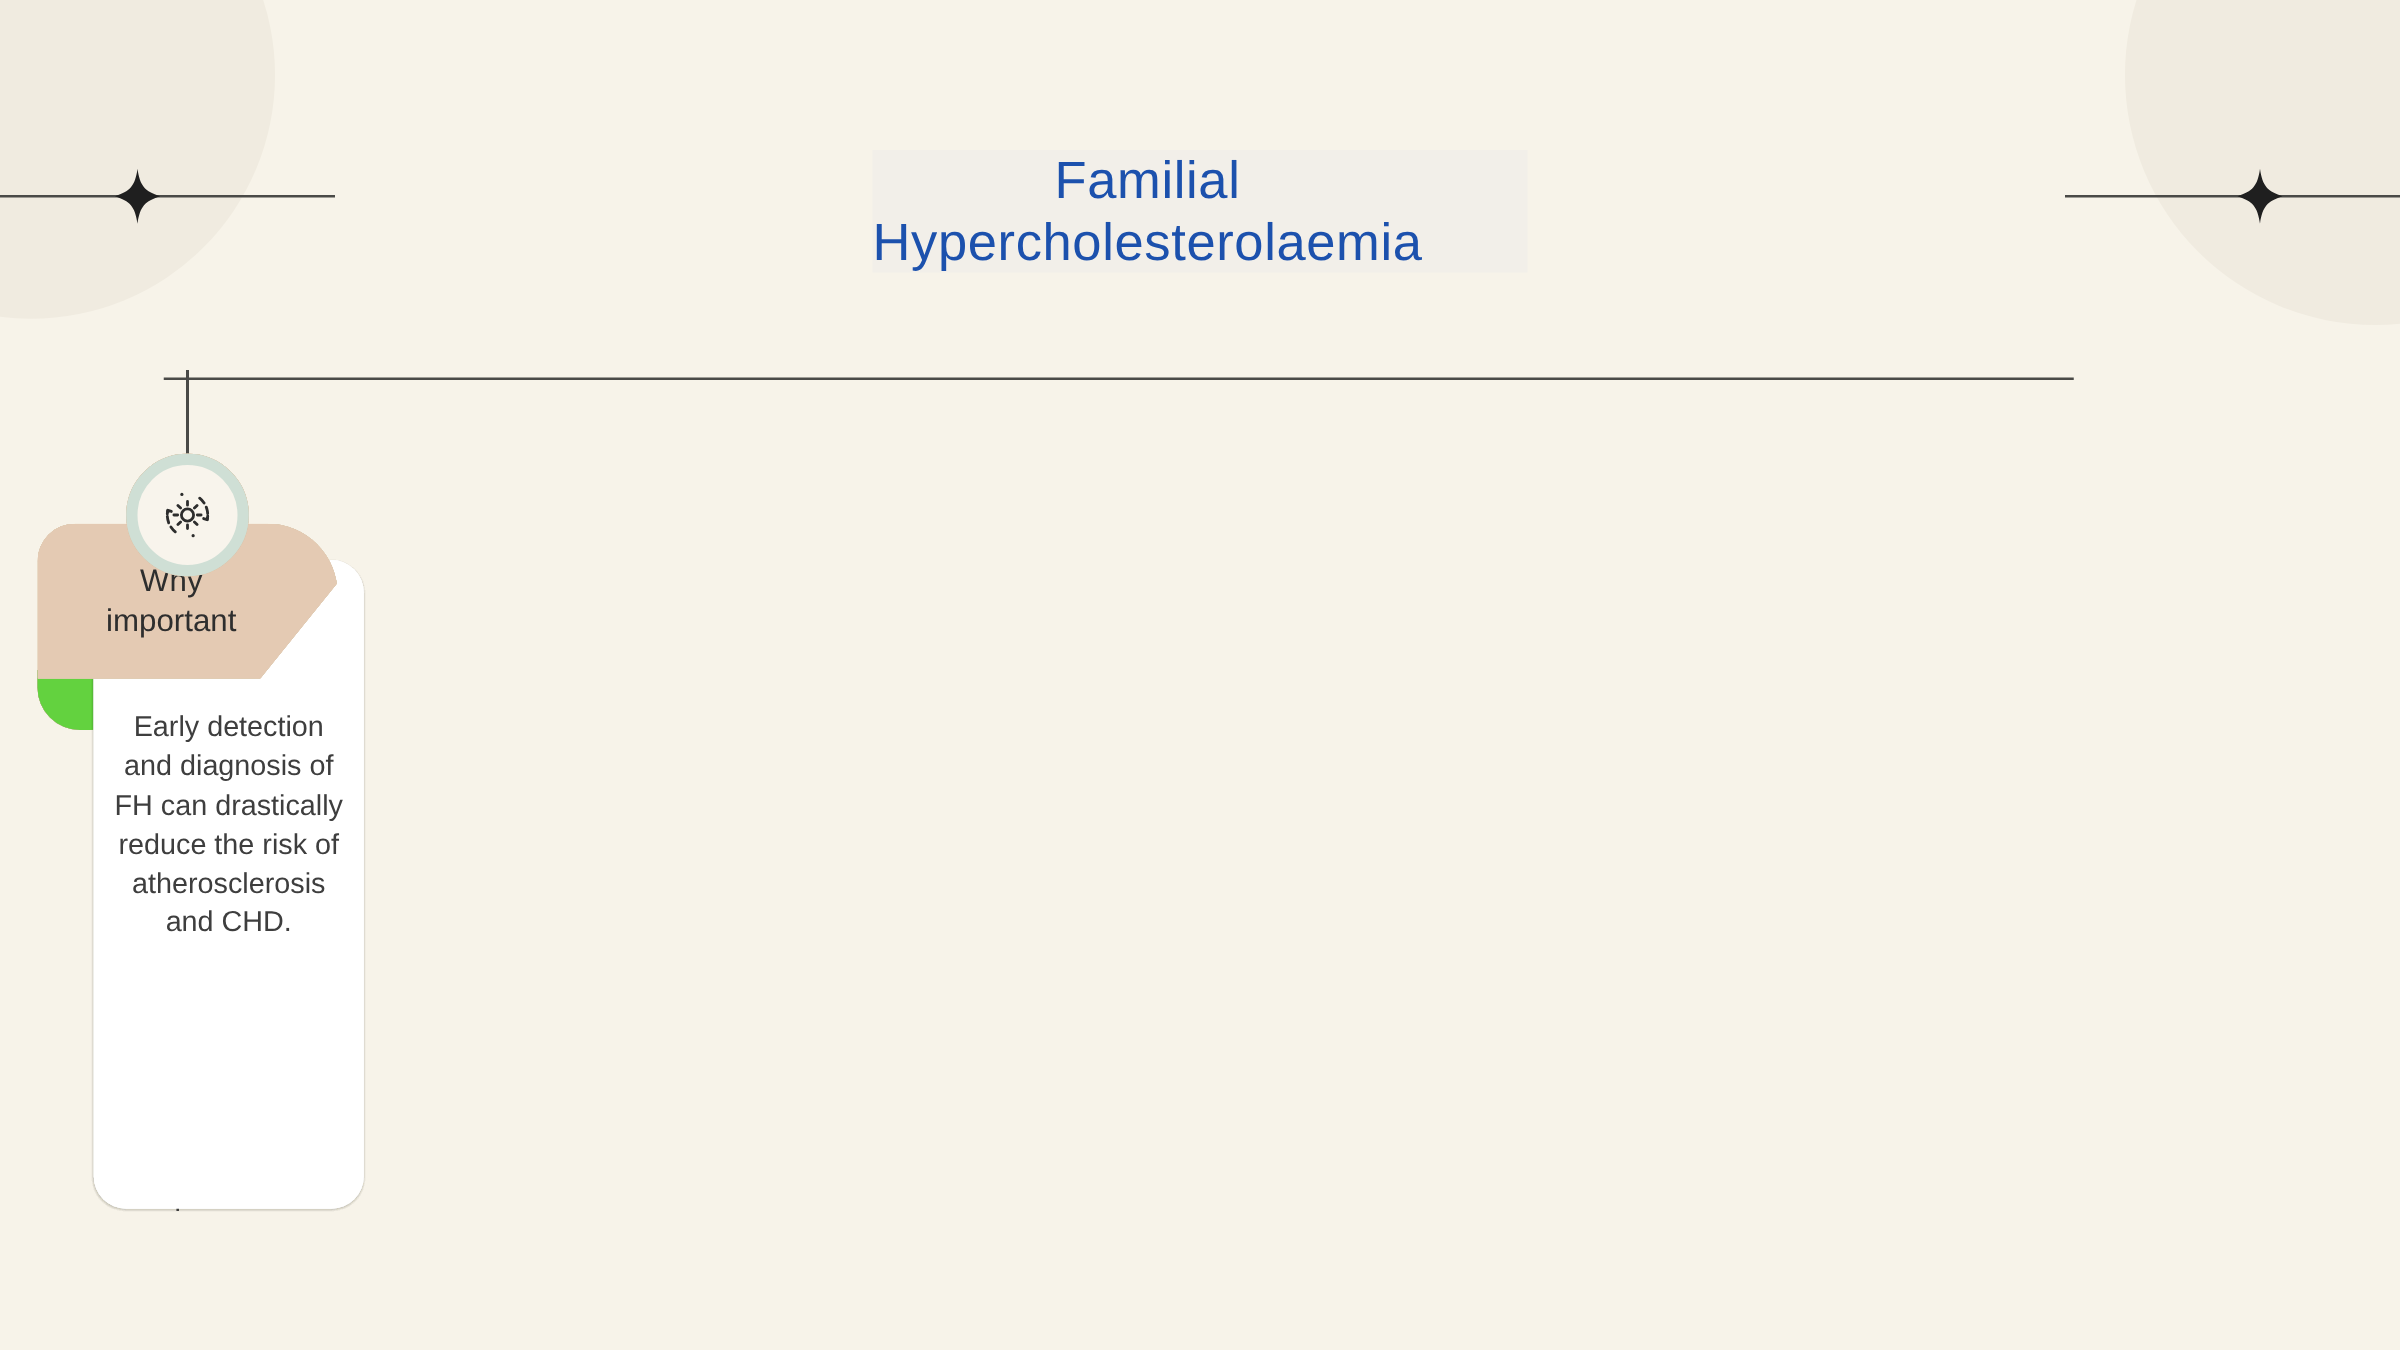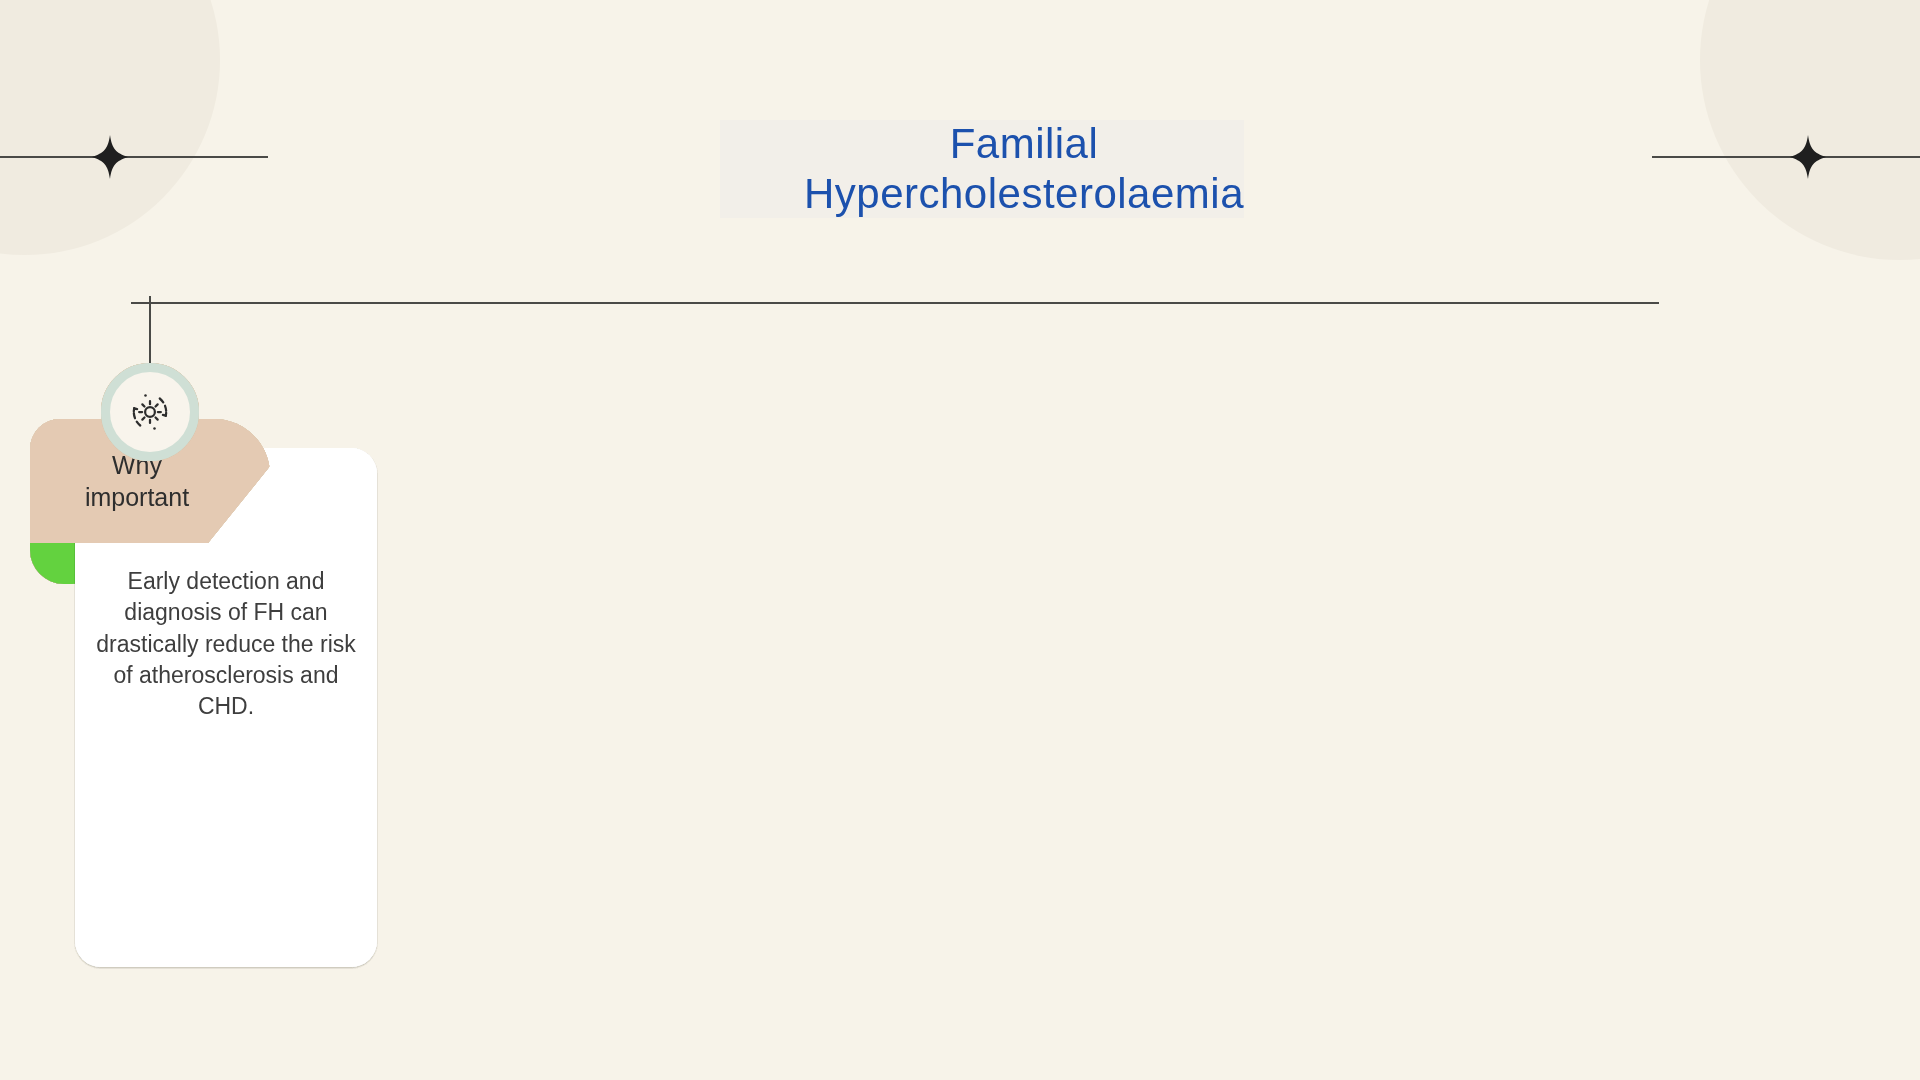--- a/index.html
+++ b/index.html
@@ -13,22 +13,22 @@
 
   
   .decor-line{position:absolute;top:156px;height:2px;background:#4a4a47;}
   .decor-line.left{left:0;width:268px;}
   .decor-line.right{left:1652px;width:268px;}
   .sparkle{position:absolute;width:40px;height:48px;}
   .sparkle.left{left:90px;top:133px;}
   .sparkle.right{left:1788px;top:133px;}
 
   
-  .title-box{position:absolute;left:720px;top:120px;width:524px;height:98px;
-    background:#f2efe9;display:flex;align-items:center;justify-content:flex-end;}
+  .title-box{position:absolute;left:698px;top:120px;width:524px;height:98px;
+    background:#f2efe9;display:flex;align-items:center;justify-content:flex-start;}
   .title-box h1{margin:0;font-size:42px;font-weight:500;letter-spacing:.5px;
     color:var(--title-color,#1c51ad);text-align:center;line-height:1.2;white-space:pre-line;}
 
   
   .h-line{position:absolute;left:131px;top:302px;width:1528px;height:2px;background:#4a4a47;}
 
   
   .card{position:absolute;top:0;width:300px;height:1080px;}
   .card:nth-of-type(1){left:-19px;}
   .card:nth-of-type(2){left:283px;}
@@ -37,21 +37,21 @@
   .card:nth-of-type(5){left:1209px;}
   .card:nth-of-type(6){left:1509px;}
 
   .v-line{position:absolute;left:149px;top:296px;width:2px;height:120px;background:#4a4a47;z-index:0;}
 
   .fold{position:absolute;left:30px;top:536px;width:58px;height:48px;
     background:var(--fold,#ccc);border-radius:0 0 16px 34px;z-index:1;}
   .card.dotted .fold{background-image:radial-gradient(rgba(255,255,255,.45) 1.3px,transparent 1.3px);
     background-size:6px 6px;}
 
-  .card-body{position:absolute;left:75px;top:448px;width:302px;height:519px;background:#ffffff;
+  .card-body{position:absolute;left:75px;top:448px;width:216px;height:519px;background:#ffffff;
     border-radius:26px;z-index:2;box-shadow:0 1px 2px rgba(60,50,30,.05);}
   .card-body p{margin:0;padding:118px 16px 0 16px;text-align:center;
     font-size:23px;line-height:1.36;color:#3e3e3e;overflow-wrap:break-word;}
 
   .card-header{position:absolute;left:30px;top:419px;width:240px;height:124px;
     background:var(--accent,#ddd);z-index:3;
     border-radius:30px 56px 22px 0;
     clip-path:polygon(0 0,100% 0,100% 38%,calc(100% - 62px) 100%,0 100%);
     display:flex;align-items:center;justify-content:center;}
   .card-header h2{margin:3px;padding:0 44px 0 18px;font-size:25px;font-weight:500;color:#2e2e2e;

